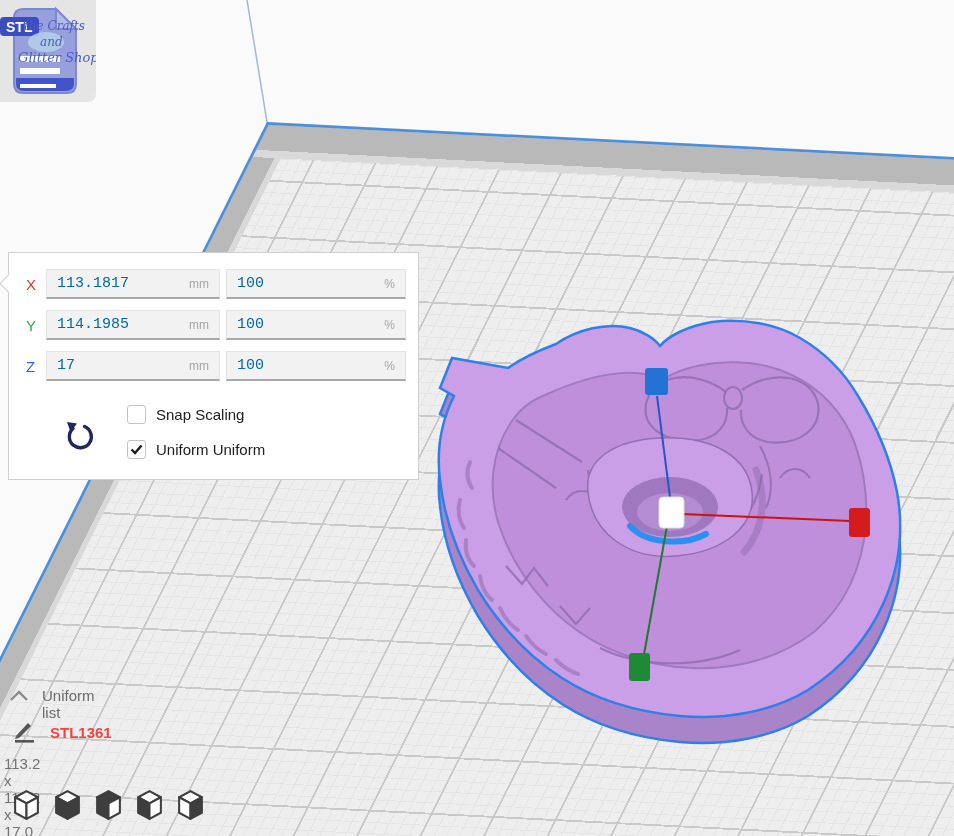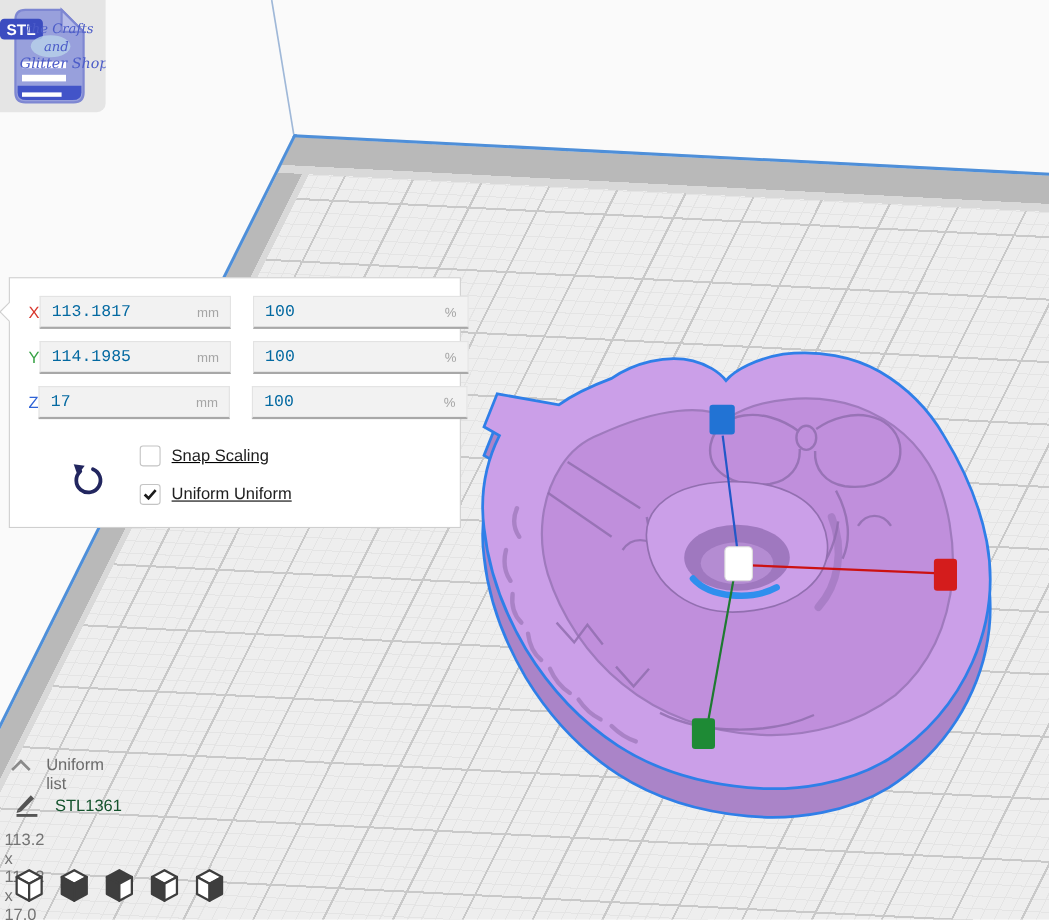--- a/index.html
+++ b/index.html
@@ -34,37 +34,37 @@
   .scale-panel .notch{position:absolute;left:-7px;top:24px;width:12px;height:12px;
     background:#fff;border-left:1px solid #cfcfcf;border-bottom:1px solid #cfcfcf;
     transform:rotate(45deg);}
   .srow{display:flex;align-items:center;height:30px;margin:0 12px 11px 17px;}
   .srows{padding-top:16px;}
   .axis{width:24px;font-size:15px;}
   .axis-x{color:#d8382e}.axis-y{color:#3aa348}.axis-z{color:#2f63d6}
   .field{display:flex;align-items:center;background:#f2f2f2;border:1px solid #e3e3e3;
     border-bottom:2px solid #a8a8a8;height:30px;box-sizing:border-box;padding:0 10px;}
   .field.mm{width:174px;}
-  .field.pct{width:196px;margin-left:20px;}
+  .field.pct{width:180px;margin-left:6px;}
   .field input{flex:1;min-width:0;border:none;background:transparent;outline:none;
     font-size:15px;color:#0369a1;font-family:Liberation Mono, monospace;padding:0;}
   .unit{color:#a5a5a5;font-size:12px;margin-left:6px;}
-  .opts{display:flex;margin-top:24px;text-decoration:underline;}
+  .opts{display:flex;margin-top:24px;}
   .reset-btn{margin-left:54px;margin-top:14px;width:34px;height:36px;background:none;
     border:none;padding:0;cursor:pointer;}
   .checks{margin-left:30px;display:flex;flex-direction:column;gap:16px;}
   .checkrow{display:flex;align-items:center;}
   .box{width:19px;height:19px;background:#fff;border:1px solid #c4c4c4;border-radius:3px;
     display:flex;align-items:center;justify-content:center;box-sizing:border-box;}
   .checkrow label{margin-left:10px;font-size:15px;color:#202020;}
 
   
   .obj-area{position:absolute;left:0;top:0;z-index:3;}
   .obj-title{position:absolute;left:42px;top:687px;font-size:15px;color:#6b6b6b;}
-  .obj-name{position:absolute;left:50px;top:724px;font-size:15px;color:#14532d;}
+  .obj-name{position:absolute;left:50px;top:724px;font-size:15px;color:#ef4444;font-weight:bold;}
   .obj-dims{position:absolute;left:4px;top:755px;font-size:15px;color:#737373;}
   .chev{position:absolute;left:8px;top:688px;}
   .pencil{position:absolute;left:12px;top:720px;}
 
   .view-toolbar{position:absolute;left:12px;top:789px;display:flex;gap:13px;z-index:3;}
   .view-btn{width:28px;height:32px;background:none;border:none;padding:0;cursor:pointer;}
 </style>
 </head>
 <body>
 

